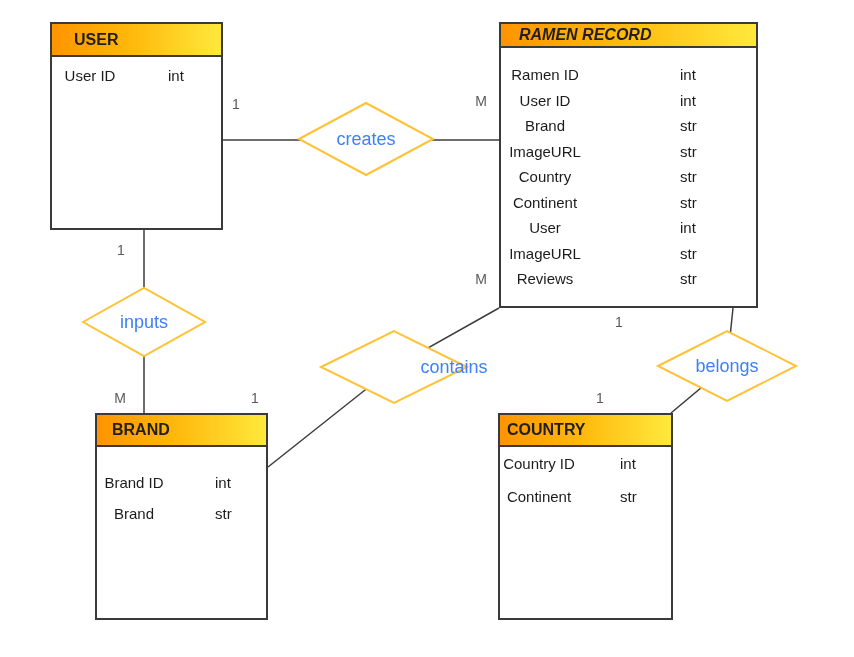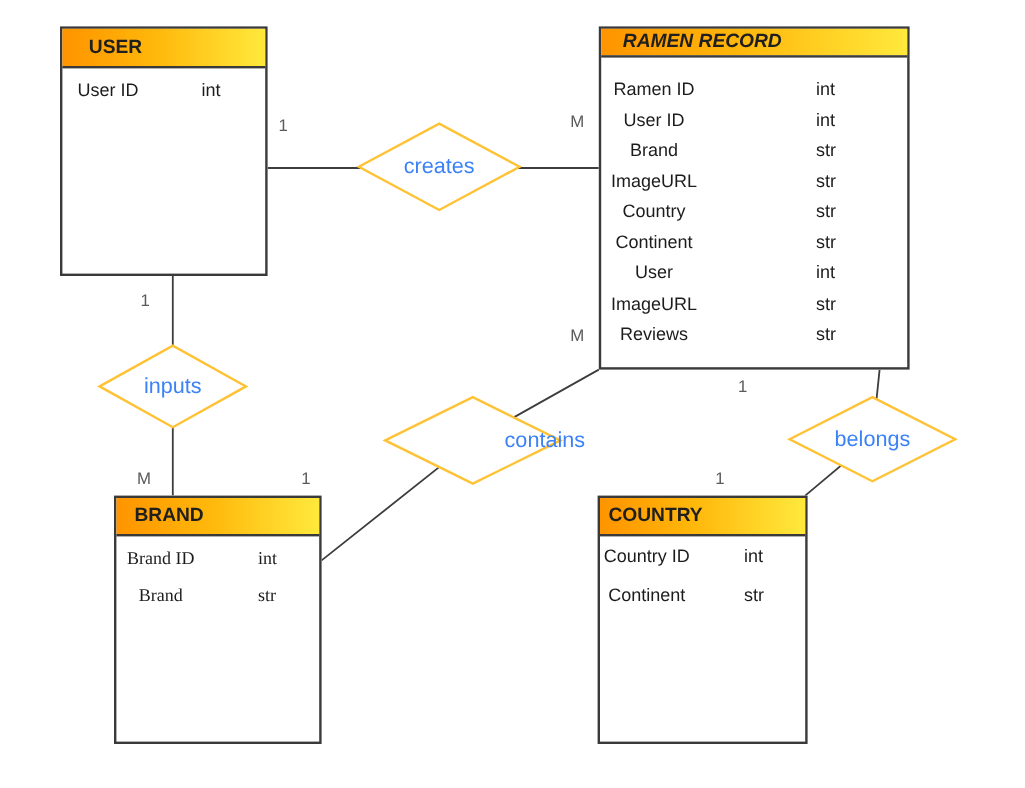--- a/index.html
+++ b/index.html
@@ -49,21 +49,21 @@
   .ent-ramen  .header { height: 24px; padding-left: 18px; font-style: italic; }
   .ent-ramen  .row { height: 25.5px; }
   .ent-ramen  .rows { padding-top: 14px; }
   .ent-ramen  .aname { width: 88px; }
   .ent-ramen  .atype { left: 179px; }
 
   
   .ent-brand  { left: 95px;  top: 413px; width: 173px; height: 207px; }
   .ent-brand  .header { height: 32px; padding-left: 15px; }
   .ent-brand  .row { height: 31px; }
-  .ent-brand  .rows { padding-top: 4px; font-family: Liberation Serif, serif; }
+  .ent-brand  .rows { padding-top: 20px; }
   .ent-brand  .aname { width: 74px; }
   .ent-brand  .atype { left: 118px; }
 
   
   .ent-country{ left: 498px; top: 413px; width: 175px; height: 207px; }
   .ent-country .header { height: 32px; padding-left: 7px; }
   .ent-country .row { height: 33px; }
   .ent-country .rows { padding-top: 0; }
   .ent-country .aname { width: 78px; }
   .ent-country .atype { left: 120px; }

